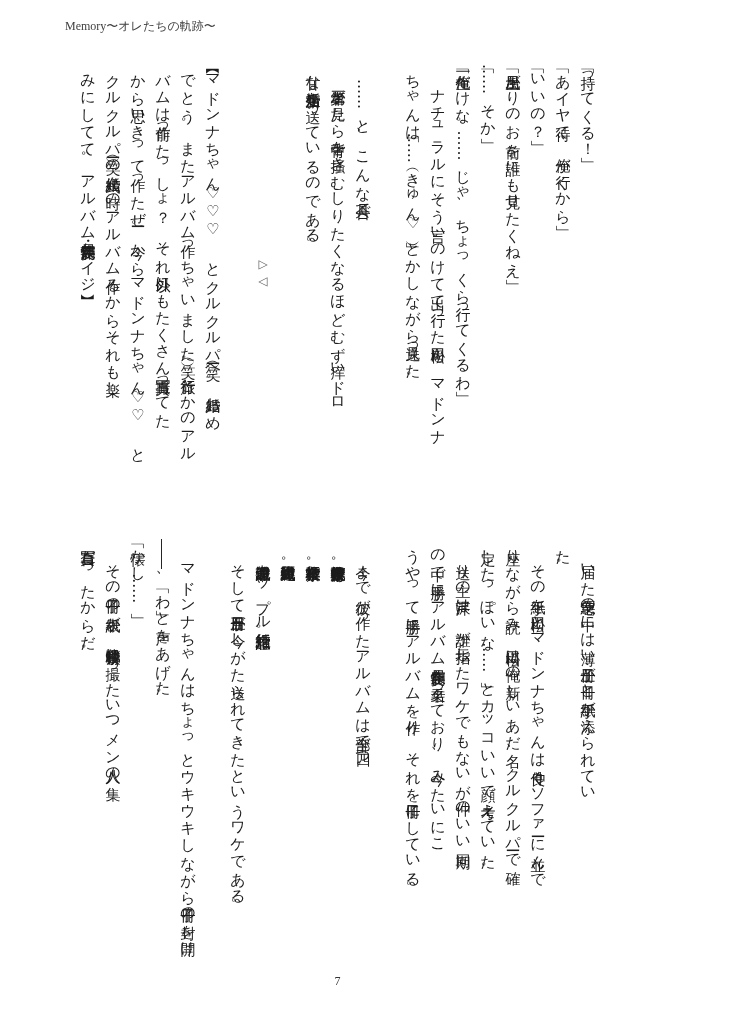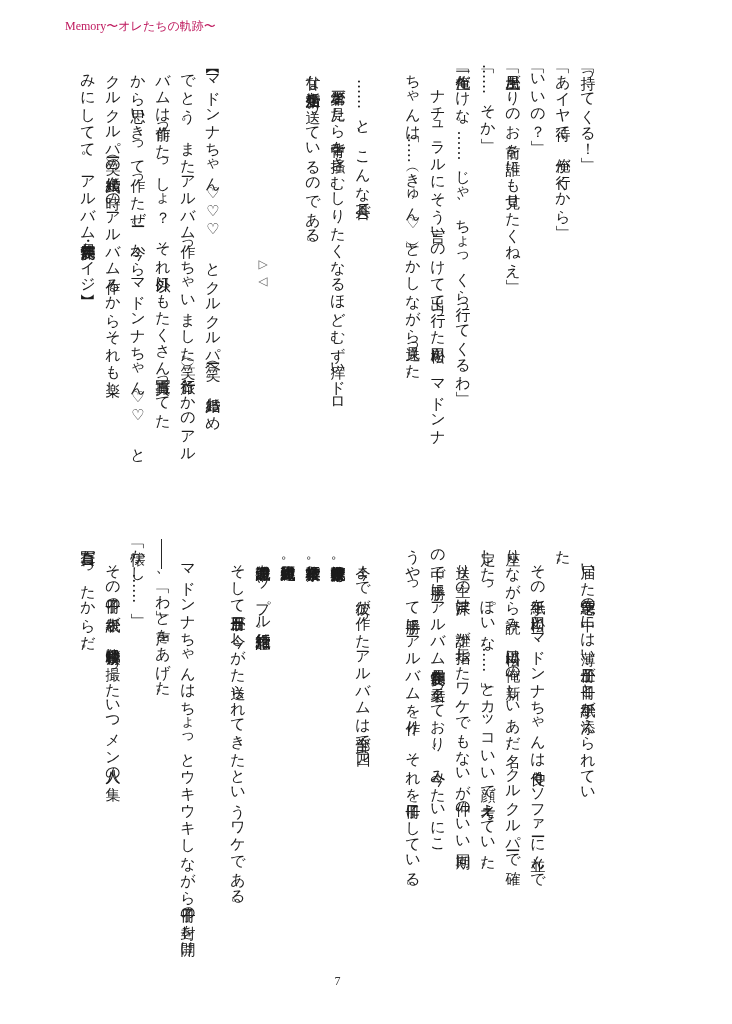--- a/index.html
+++ b/index.html
@@ -14,21 +14,21 @@
     overflow: hidden;
     font-family: "DejaVu Serif", "Liberation Serif", serif;
     color: #1c1c1c;
   }
   .running-header {
     position: absolute;
     left: 65px;
     top: 19px;
     font-size: 12px;
     line-height: 14px;
-    color: #be185d;
+    color: #404040;
     font-family: "Liberation Serif", "DejaVu Serif", serif;
     white-space: nowrap;
   }
   .text-block {
     position: absolute;
     left: 75px;
     width: 525px;
     height: 420px;
     writing-mode: vertical-rl;
     -webkit-writing-mode: vertical-rl;

